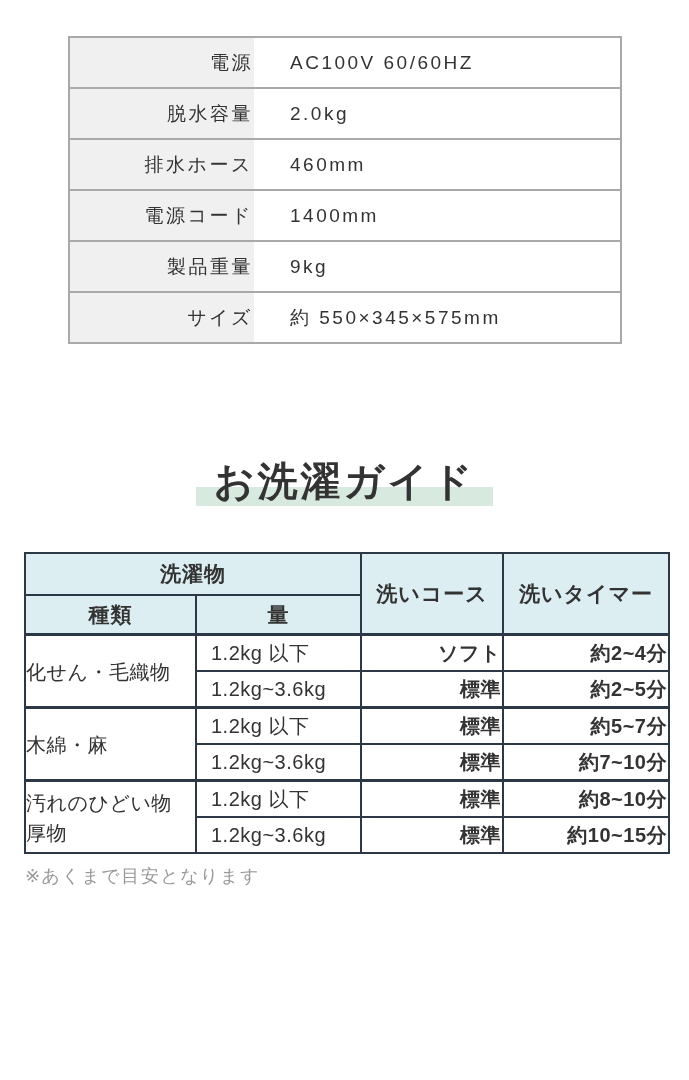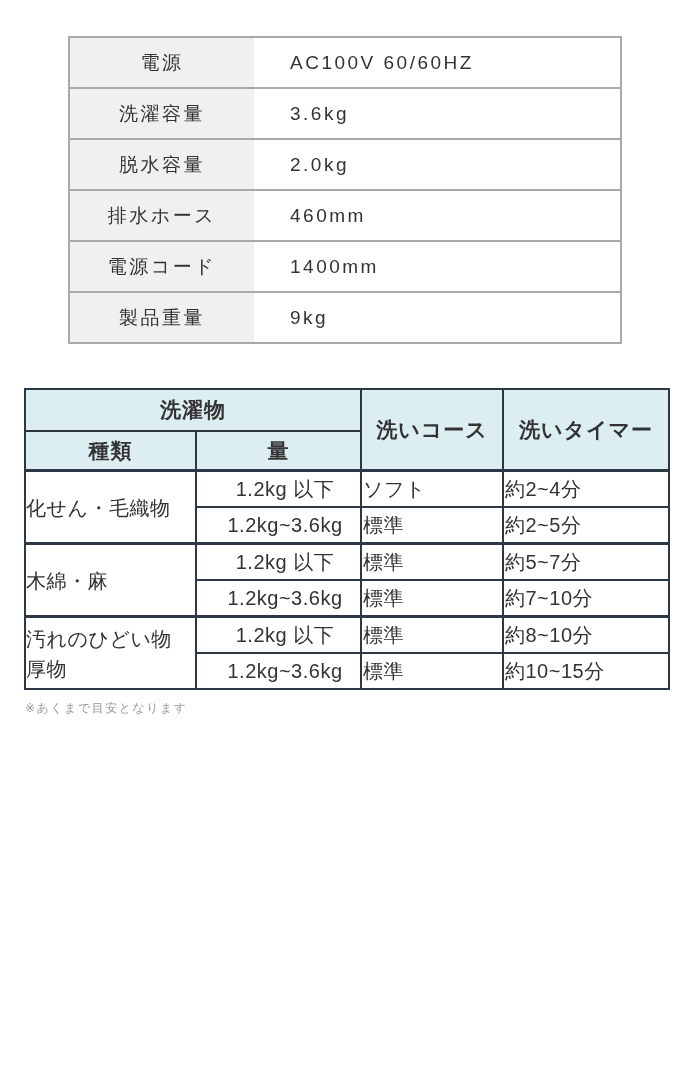--- a/index.html
+++ b/index.html
@@ -22,21 +22,21 @@
   .spec-c1 { width: 185px; }
   .spec-c2 { width: 367px; }
   .spec-table td {
     border-top: 2px solid #a9a9a9;
     border-bottom: 2px solid #a9a9a9;
     height: 47px;
     font-size: 19px;
     letter-spacing: 2.5px;
     vertical-align: middle;
   }
-  .spec-label { background: #f0f0f0; text-align: center; }
+  .spec-label { background: #f0f0f0; text-align: right; }
   .spec-value { padding-left: 36px; text-align: left; }
 
   
   .guide-title-wrap { margin-top: 112px; text-align: center; height: 52px; }
   .guide-title-text {
     display: inline-block;
     font-size: 40px;
     font-weight: bold;
     letter-spacing: 3px;
     line-height: 50px;
@@ -79,27 +79,27 @@
   }
   .guide-table tbody tr.group-start td { border-top-width: 3px; }
   .col-type {
     text-align: left;
     padding-left: 0;
     vertical-align: top;
     padding-top: 3px;
     line-height: 30px;
     white-space: pre-line;
   }
-  .col-amount { text-align: center; padding-left: 14px; margin-left: 28px; }
-  .col-course, .col-timer { text-align: left; }
+  .col-amount { text-align: left; padding-left: 14px; margin-left: 28px; }
+  .col-course, .col-timer { text-align: right; font-weight: bold; }
 
   
   .note {
     margin: 10px 0 0 25px;
-    font-size: 12px;
+    font-size: 18px;
     letter-spacing: 1.5px;
     color: #999999;
   }
 </style>
 </head>
 <body>
 
 <div class="page">
 
   <table class="spec-table">
@@ -107,24 +107,20 @@
         <col class="spec-c1">
         <col class="spec-c2">
       </colgroup>
     <tbody>
   <tr>
     <td class="spec-label">電源</td>
     <td class="spec-value">AC100V 60/60HZ</td>
   </tr>
 
 
-  <tr>
-    <td class="spec-label">洗濯容量</td>
-    <td class="spec-value">3.6kg</td>
-  </tr>
 
   <tr>
     <td class="spec-label">脱水容量</td>
     <td class="spec-value">2.0kg</td>
   </tr>
 
   <tr>
     <td class="spec-label">排水ホース</td>
     <td class="spec-value">460mm</td>
   </tr>
@@ -133,23 +129,30 @@
     <td class="spec-label">電源コード</td>
     <td class="spec-value">1400mm</td>
   </tr>
 
   <tr>
     <td class="spec-label">製品重量</td>
     <td class="spec-value">9kg</td>
   </tr>
 
 
+  <tr>
+    <td class="spec-label">サイズ</td>
+    <td class="spec-value">約 550×345×575mm</td>
+  </tr>
 </tbody>
   </table>
 
+  <div class="guide-title-wrap">
+    <span class="guide-title-text">お洗濯ガイド</span>
+  </div>
 
   <table class="guide-table">
     <colgroup>
         <col class="g-c1">
         <col class="g-c2">
         <col class="g-c3">
         <col class="g-c4">
       </colgroup>
     <thead>
       <tr class="g-h1">

